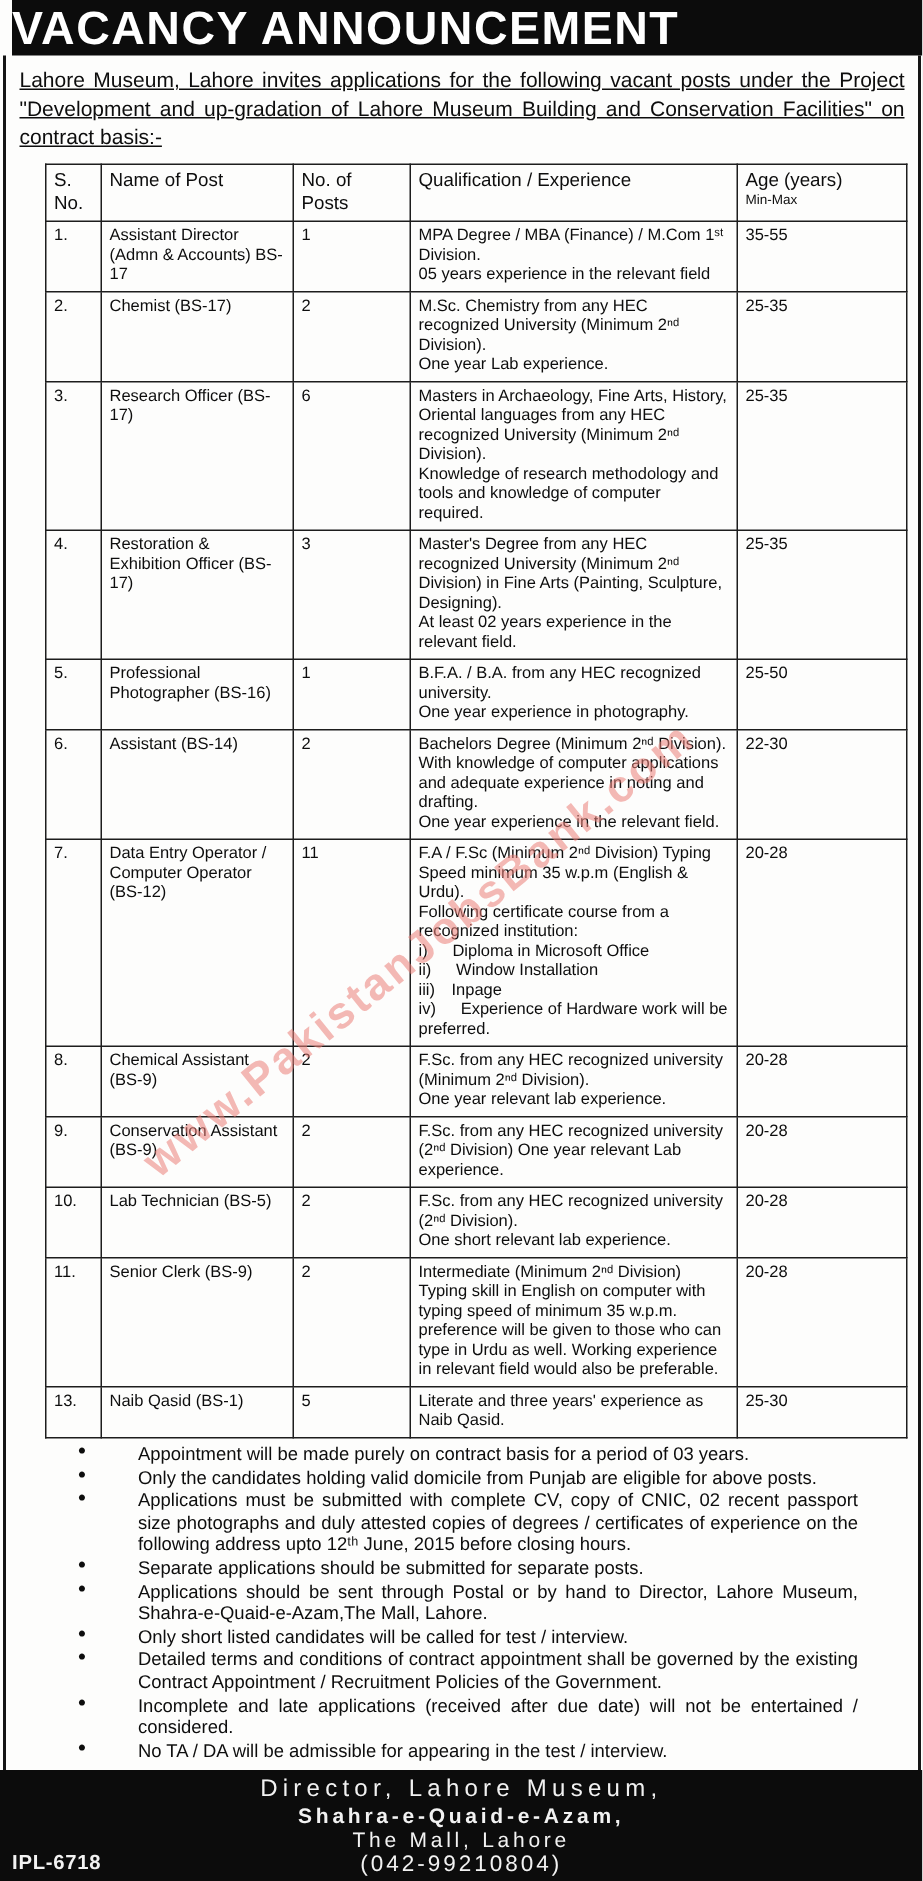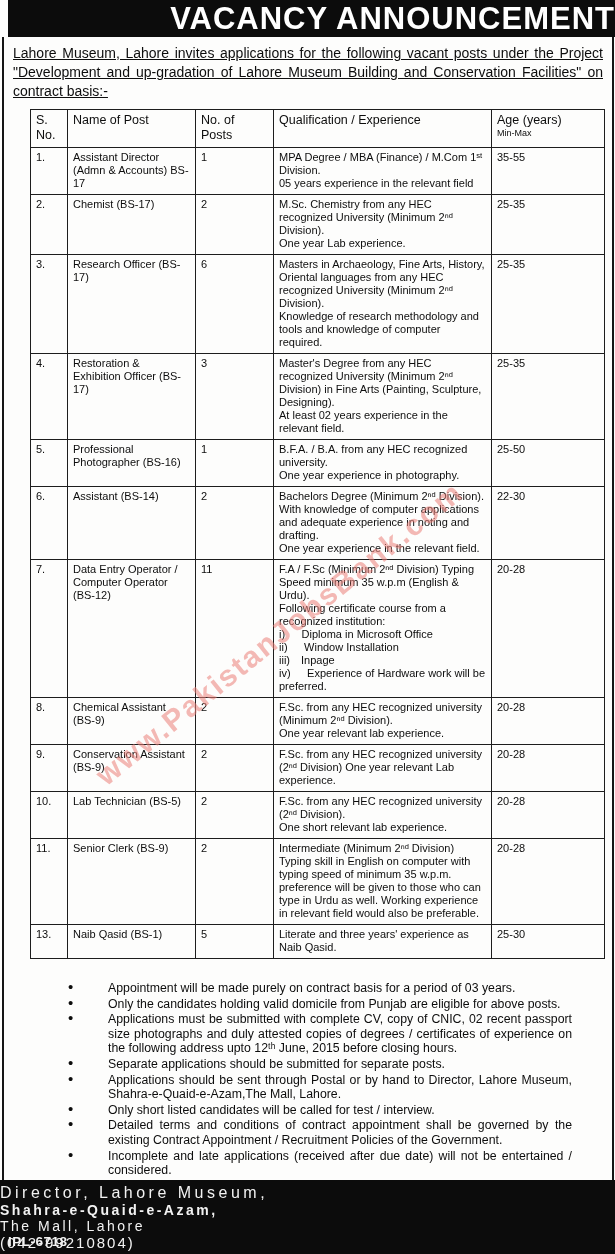--- a/index.html
+++ b/index.html
@@ -10,21 +10,21 @@
     width: 615px; height: 1254px;
     margin: 0 auto;
     background: #fdfdfc;
     overflow: hidden;
   }
   .title-bar {
     margin-left: 8px;
     height: 37px;
     background: #0c0c0c;
     color: #fff;
-    display: flex; align-items: center; justify-content: flex-end;
+    display: flex; align-items: center; justify-content: flex-start;
     font-size: 31px; font-weight: 900; letter-spacing: 1px;
     transform-origin: center;
   }
   .content {
     margin: 0 1px 0 2px;
     border-left: 2px solid #151515;
     border-right: 2px solid #151515;
     min-height: 1153px;
     padding-bottom: 4px;
   }
@@ -48,39 +48,39 @@
     font-weight: normal;
     text-align: left;
   }
   table.vacancy thead th { font-size: 12.5px; line-height: 15px; white-space: pre-line; }
   .age-sub { display: block; font-size: 9px; font-weight: normal; line-height: 10px; }
   td.c-sno  { white-space: pre-line; }
   td.c-posts { text-align: center; }
   td.c-qual { text-align: justify; white-space: pre-line; }
   .notes {
     list-style: none;
-    margin-top: 22px;
-    padding: 0 40px 0 16px;
+    margin-top: 3px;
+    padding: 0 40px 0 0;
     font-size: 12.3px; line-height: 14.6px;
   }
   .notes li {
     position: relative;
     padding-left: 88px;
     text-align: justify;
     margin-bottom: 1px;
   }
   .notes li::before {
     content: "\2022";
     position: absolute; left: 48px; top: -1px;
     font-size: 15px;
   }
   .footer {
     position: absolute; left: 0; right: 0; bottom: 0;
     background: #0c0c0c; color: #f2f2f2;
-    text-align: left;
+    text-align: center;
     padding: 4px 0 3px 0;
   }
   .footer .f1 { font-size: 16px; line-height: 18px; letter-spacing: 3.5px; }
   .footer .f2 { font-size: 14px; line-height: 16px; letter-spacing: 2.5px; font-weight: bold; }
   .footer .f3 { font-size: 14px; line-height: 16px; letter-spacing: 2.5px; }
   .footer .f4 { font-size: 15px; line-height: 17px; letter-spacing: 2px; }
   .footer .ipl {
     position: absolute; left: 8px; bottom: 5px;
     font-size: 13.5px; font-weight: bold; letter-spacing: 0.5px;
   }

